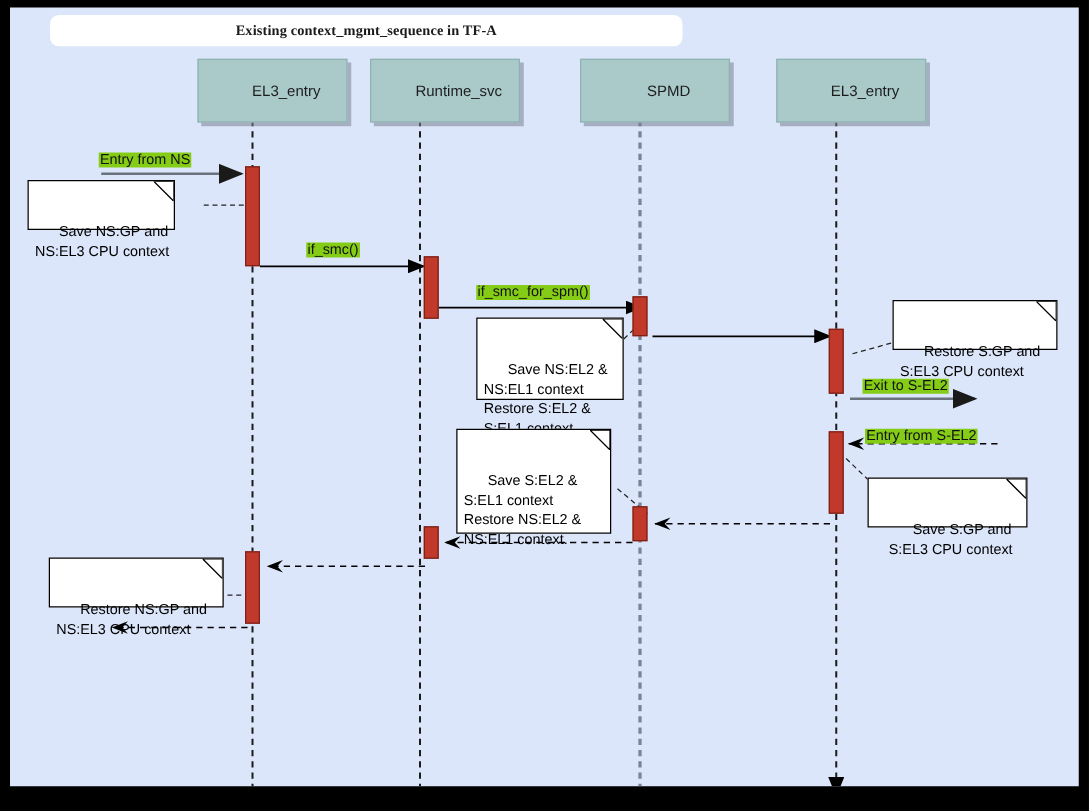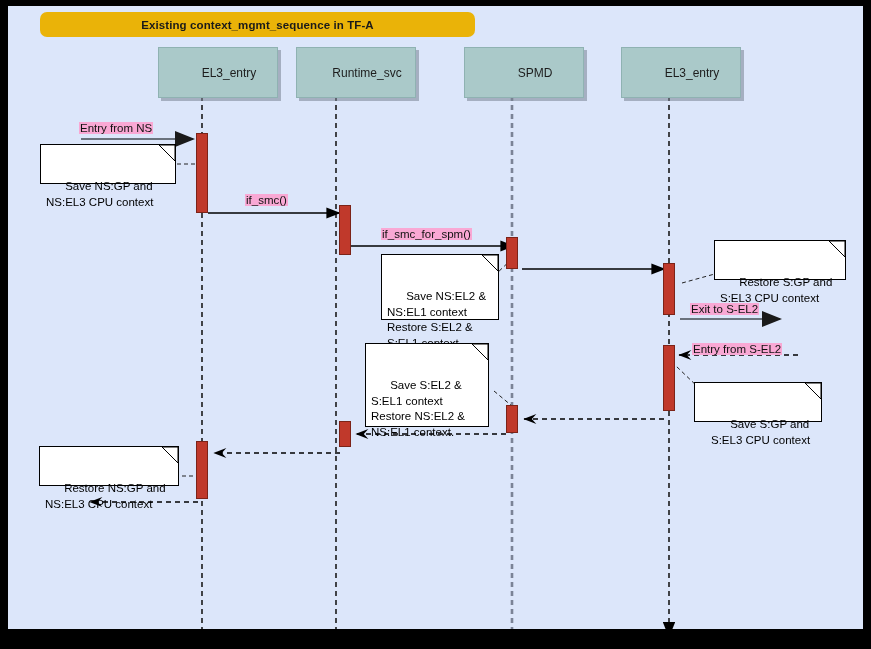--- a/index.html
+++ b/index.html
@@ -29,27 +29,28 @@
     left: 0;
     top: 0;
     width: 855px;
     height: 623px;
     overflow: visible;
   }
   .title-banner {
     position: absolute;
     left: 32px;
     top: 6px;
-    width: 435px;
+    width: 506px;
     height: 25px;
-    background: #eab308;
+    background: #ffffff;
     border-radius: 7px;
     display: flex;
     align-items: center;
     justify-content: center;
+    font-family: Liberation Serif, serif;
   }
   .title-banner span {
     font-size: 11.5px;
     font-weight: bold;
     color: #1a1a1a;
     letter-spacing: 0.1px;
   }
   .lifeline-box {
     position: absolute;
     background: #aac9c9;
@@ -79,21 +80,21 @@
     position: absolute;
     top: 0;
     right: 0;
     width: 16px;
     height: 16px;
   }
   .msg-label {
     position: absolute;
     font-size: 11.5px;
     color: #111111;
-    background: #f9a8d4;
+    background: #84cc16;
     white-space: nowrap;
     padding: 0 1px;
   }
   .act-bar {
     position: absolute;
     background: #c0392b;
     border: 1px solid #7c2318;
     box-sizing: border-box;
   }
 </style>
@@ -179,21 +180,21 @@
     <div class="act-bar" style="left:498px; top:399px; width:12px; height:28px;"></div>
     <div class="act-bar" style="left:331px; top:415px; width:12px; height:26px;"></div>
     <div class="act-bar" style="left:188px; top:435px; width:12px; height:58px;"></div>
 
     <div class="msg-label" style="left:71px; top:116px;">Entry from NS</div>
     <div class="msg-label" style="left:237px; top:188px;">if_smc()</div>
     <div class="msg-label" style="left:373px; top:222px;">if_smc_for_spm()</div>
     <div class="msg-label" style="left:682px; top:297px;">Exit to S-EL2</div>
     <div class="msg-label" style="left:684px; top:337px;">Entry from S-EL2</div>
 
-    <div class="note" style="left:32px; top:138px; width:136px; height:40px;">
+    <div class="note" style="left:14px; top:138px; width:118px; height:40px;">
       <svg class="fold" viewBox="0 0 16 16">
         <path d="M0,0 L16,16 L16,0 z" fill="#ffffff" stroke="#000000" stroke-width="1"></path>
       </svg>
       <span>Save NS:GP and
 NS:EL3 CPU context</span>
     </div>
 
     <div class="note" style="left:357px; top:248px; width:118px; height:66px;margin-left:16px;">
       <svg class="fold" viewBox="0 0 16 16">
         <path d="M0,0 L16,16 L16,0 z" fill="#ffffff" stroke="#000000" stroke-width="1"></path>

